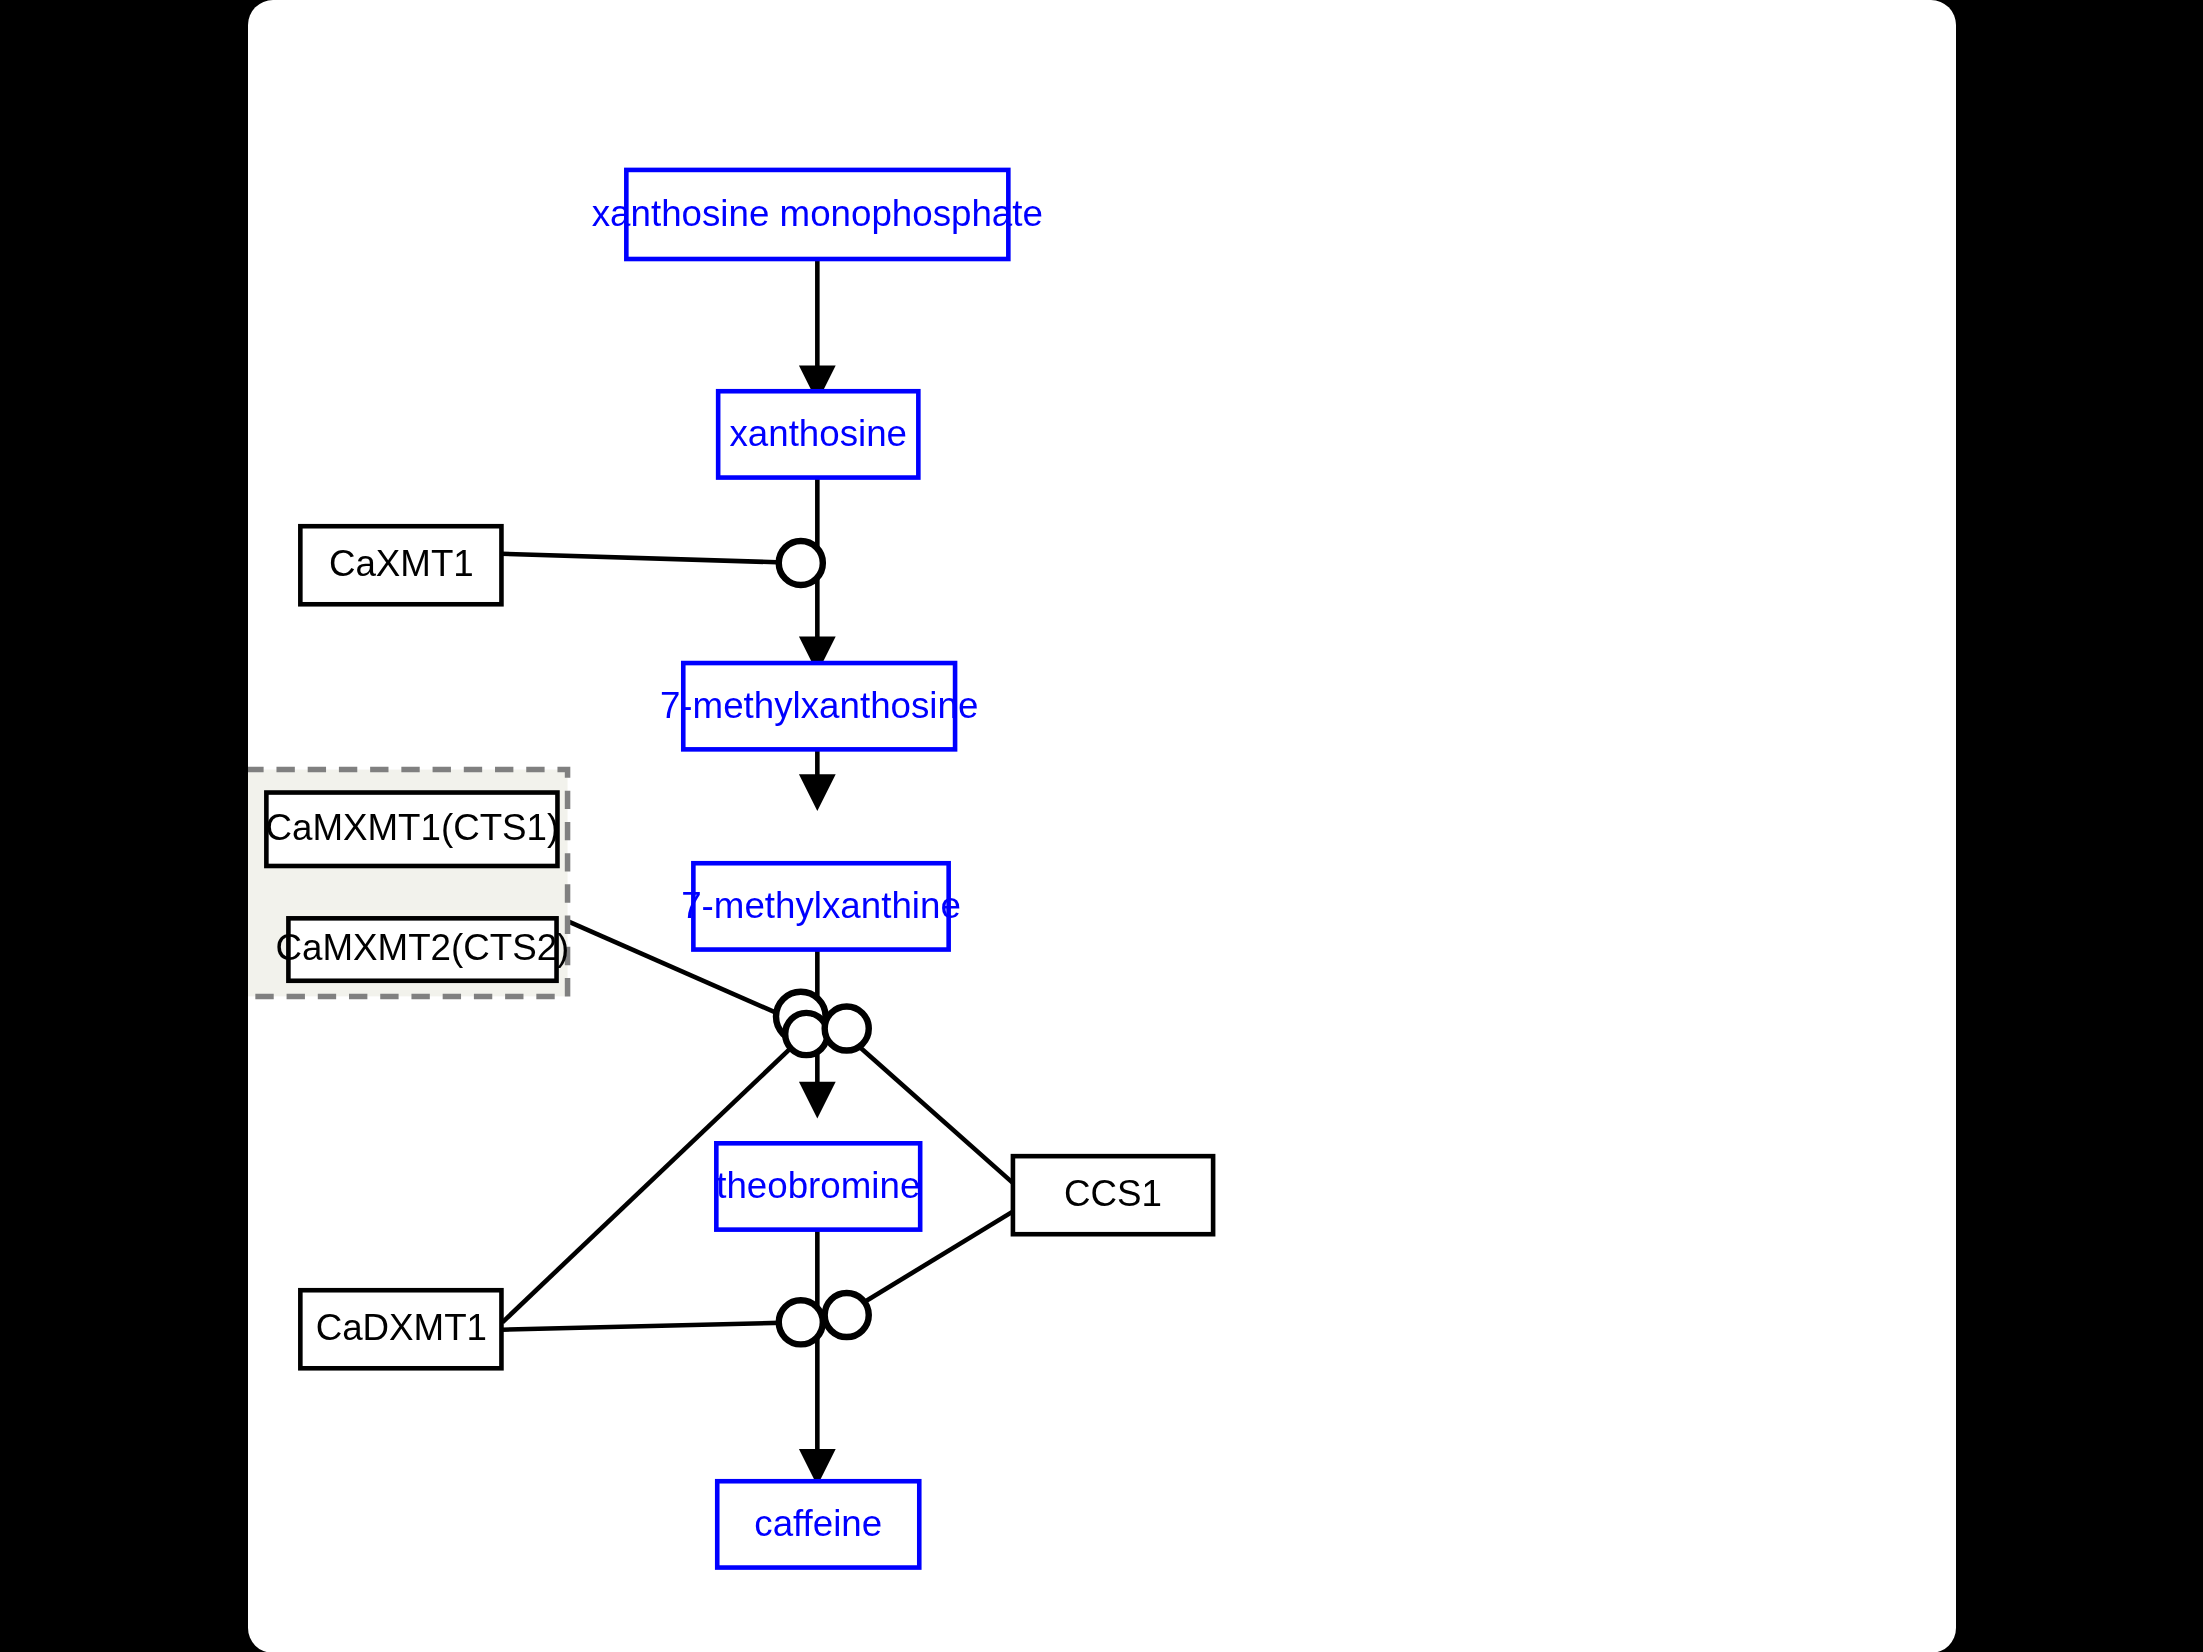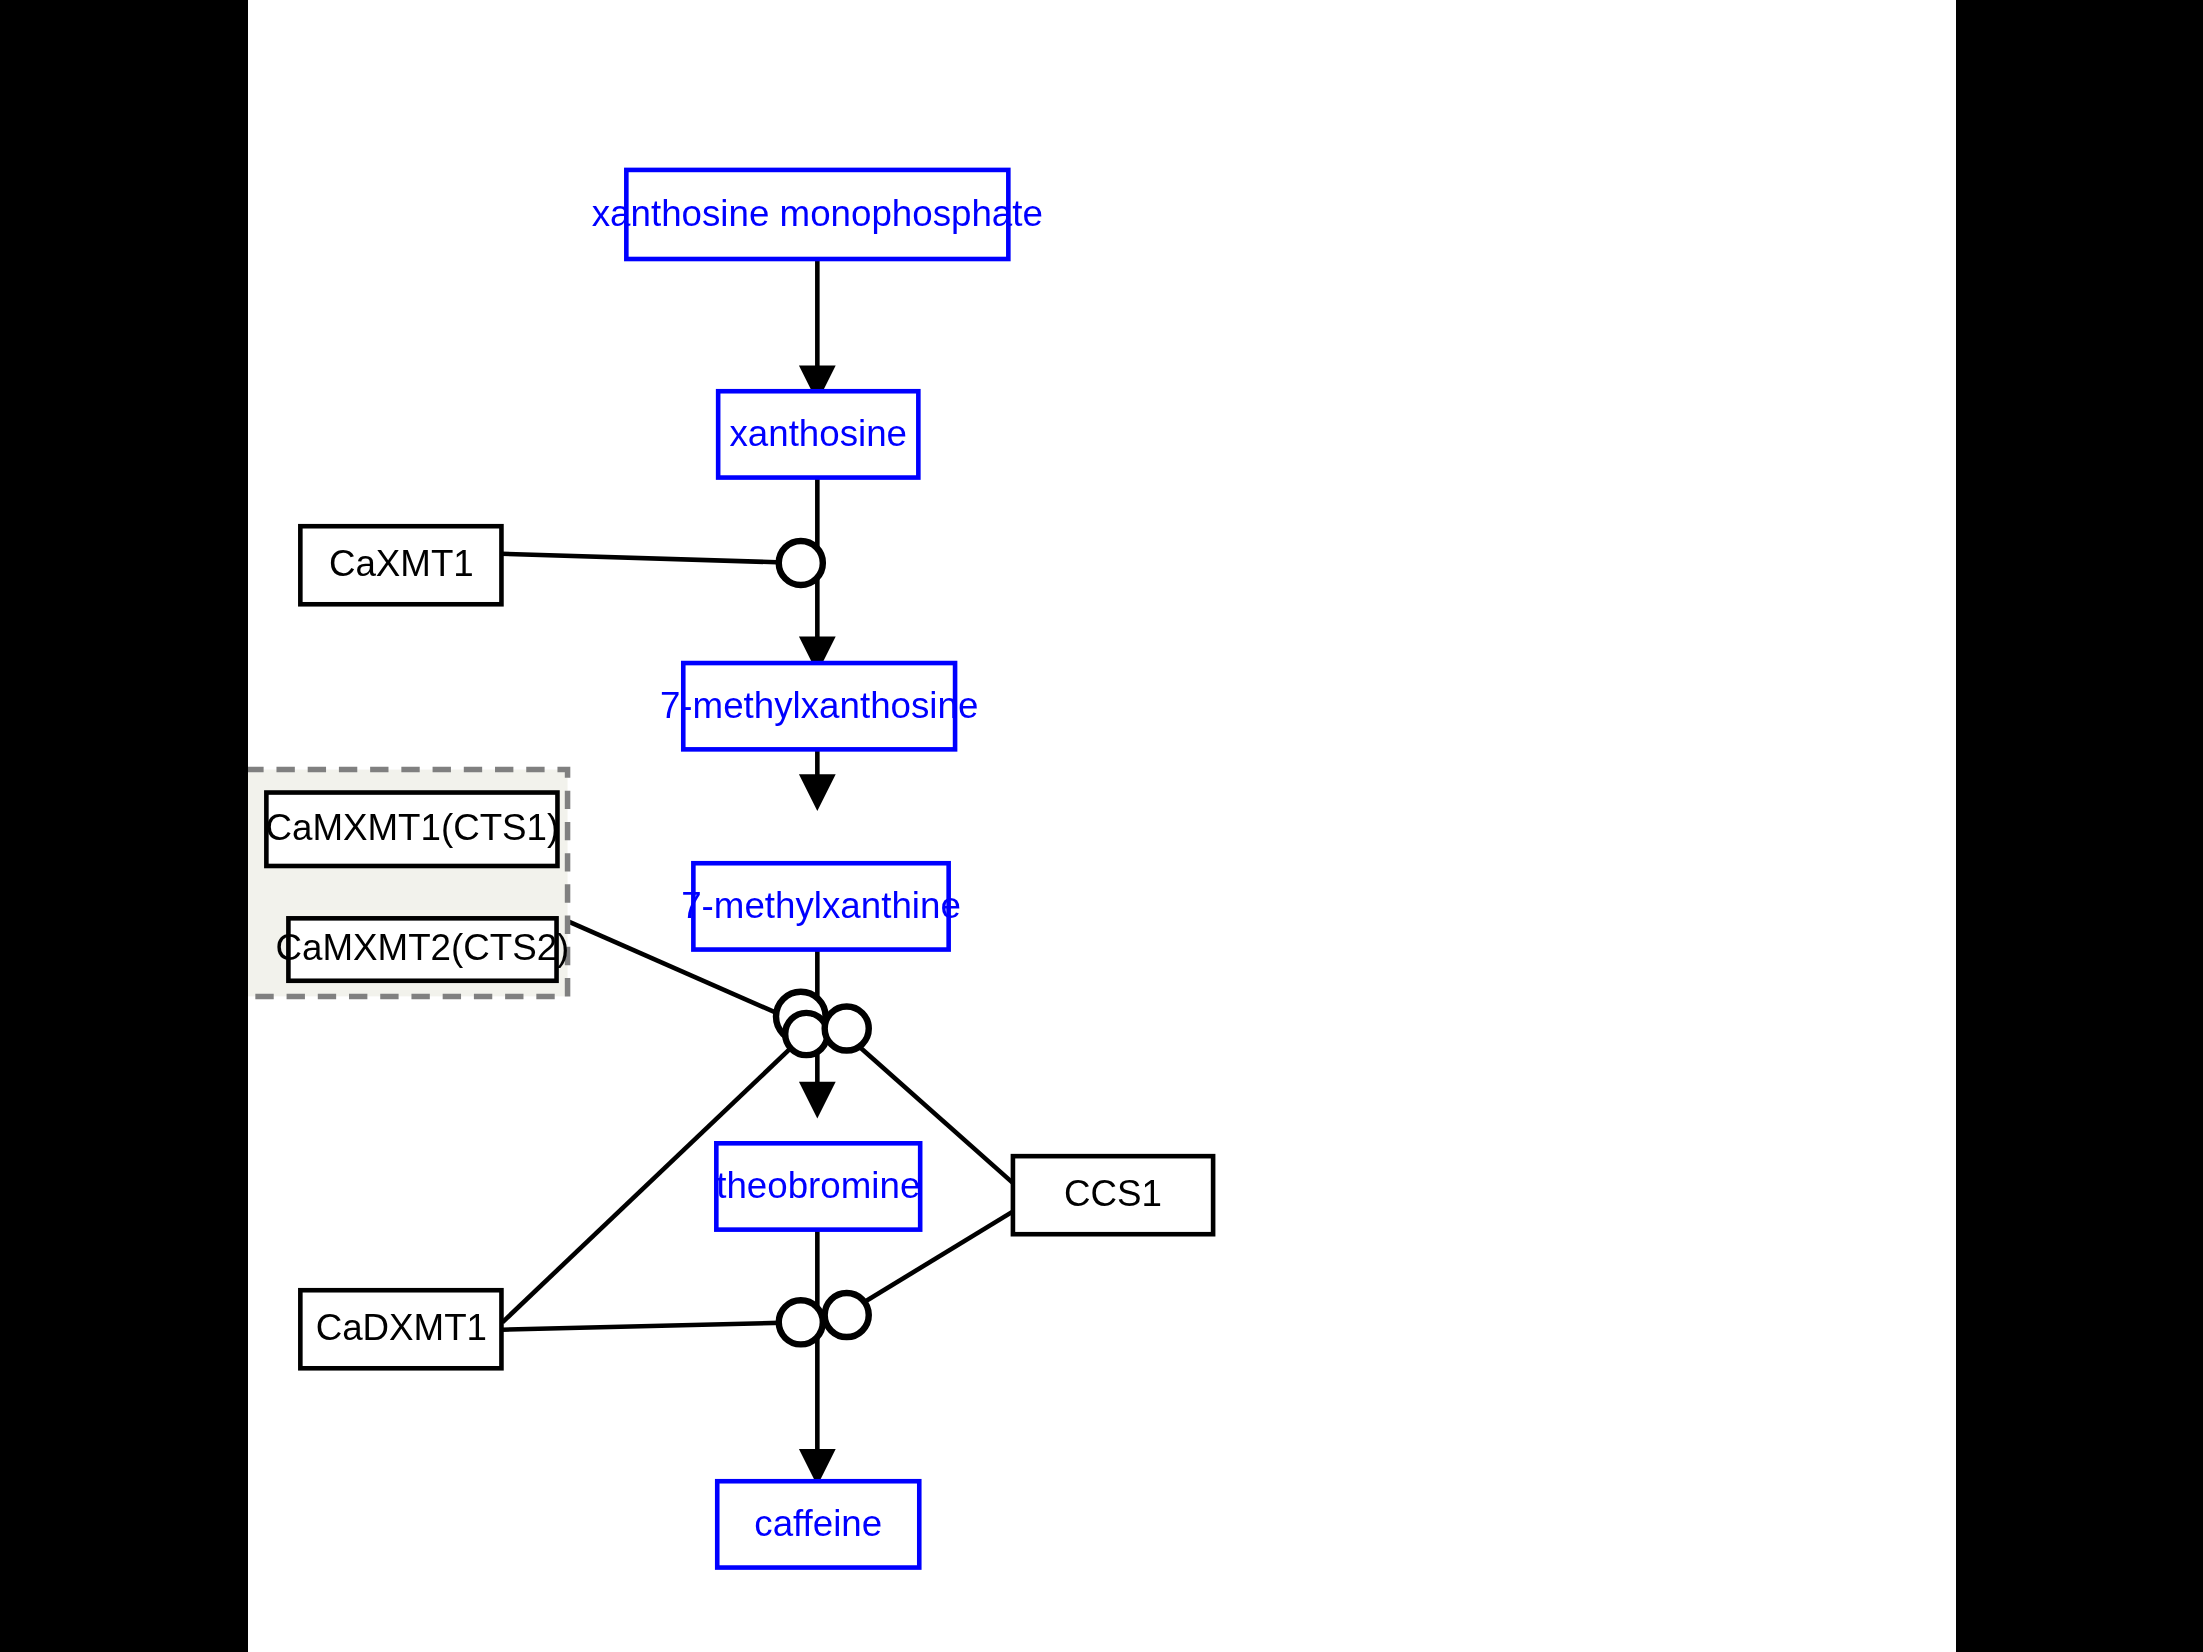--- a/index.html
+++ b/index.html
@@ -14,20 +14,21 @@
     background: #000000;
     overflow: hidden;
   }
   #canvas {
     position: absolute;
     left: 248px;
     top: 0px;
     width: 1708px;
     height: 1653px;
     background: #ffffff;
+    border-radius: 25px;
   }
   svg.diagram {
     display: block;
     width: 1708px;
     height: 1653px;
   }
   .node-label {
     font-family: "Liberation Sans", sans-serif;
     font-size: 40px;
     text-anchor: middle;

